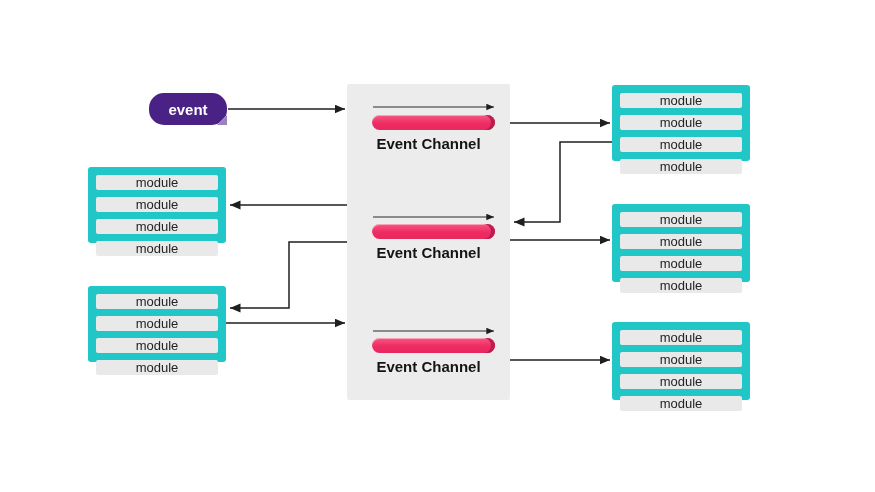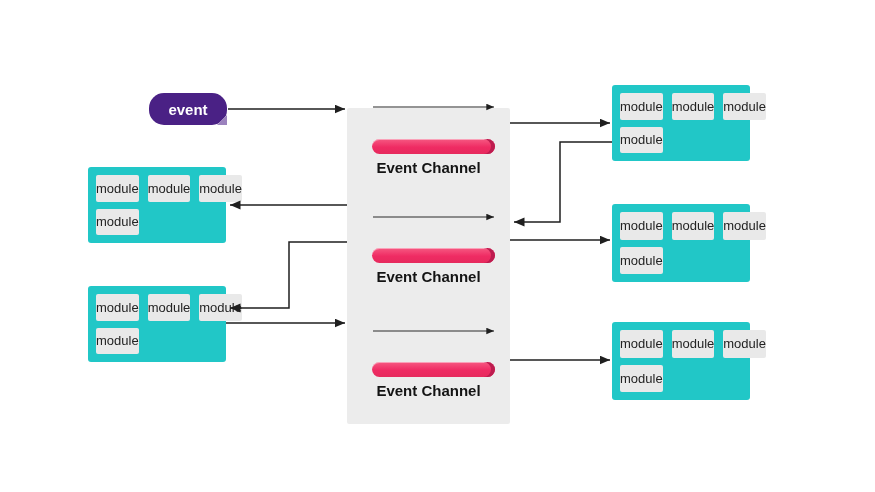--- a/index.html
+++ b/index.html
@@ -3,21 +3,21 @@
 <meta charset="utf-8">
 <style>
   html,body { margin:0; padding:0; background:#ffffff; }
   .canvas {
     position:relative; width:875px; height:492px; background:#ffffff;
     font-family:"Liberation Sans", sans-serif; overflow:hidden;
   }
 
   
   .panel { position:absolute; left:347px; top:84px; width:163px; height:316px;
-           background:#ECECEC; border-radius:2px;margin-top:24px; }
+           background:#ECECEC; border-radius:2px; }
 
   
   .bar { position:absolute; left:25px; width:123px; height:15px; border-radius:8px;
          background:linear-gradient(180deg,#F65982 0%,#EF2B63 55%,#E62A5D 100%);
          box-shadow: inset -4px 0 0 #BD1C4F, inset 0 1px 0 rgba(255,255,255,.45); }
   .bar1 { top:31px; } .bar2 { top:140px; } .bar3 { top:254px; }
 
   .ch-label { position:absolute; left:0; width:100%; text-align:center;
               font-size:15px; font-weight:700; color:#141414; }
   .lab1 { top:51px; } .lab2 { top:160px; } .lab3 { top:274px; }
@@ -26,21 +26,21 @@
   .event-wrap { position:absolute; left:149px; top:93px; width:78px; height:32px; }
   .event-box  { width:100%; height:100%; background:#4A2185; border-radius:15px;
                 clip-path: polygon(0 0, 100% 0, 100% calc(100% - 10px), calc(100% - 10px) 100%, 0 100%);
                 display:flex; align-items:center; justify-content:center;
                 color:#ffffff; font-weight:700; font-size:15px; }
   .event-fold { position:absolute; right:0; bottom:0; width:10px; height:10px;
                 background:#9B82BD; clip-path: polygon(0 100%, 100% 0, 100% 100%); }
 
   
   .grid { position:absolute; width:138px; height:76px; background:#21C7C7; border-radius:3px;
-          display:grid; grid-template-columns:1fr 1fr 1fr; grid-template-rows:1fr 1fr;
+          display:grid; grid-template-columns:1fr; grid-template-rows:1fr 1fr;
           gap:7px 9px; padding:8px; box-sizing:border-box; }
   .cell { background:#E9E9E9; border-radius:2px; display:flex; align-items:center;
           justify-content:center; font-size:13px; color:#232323; }
   .g-lt { left:88px;  top:167px; }
   .g-lb { left:88px;  top:286px; }
   .g-rt { left:612px; top:85px;  }
   .g-rm { left:612px; top:204px; height:78px; }
   .g-rb { left:612px; top:322px; height:78px; }
 
   

